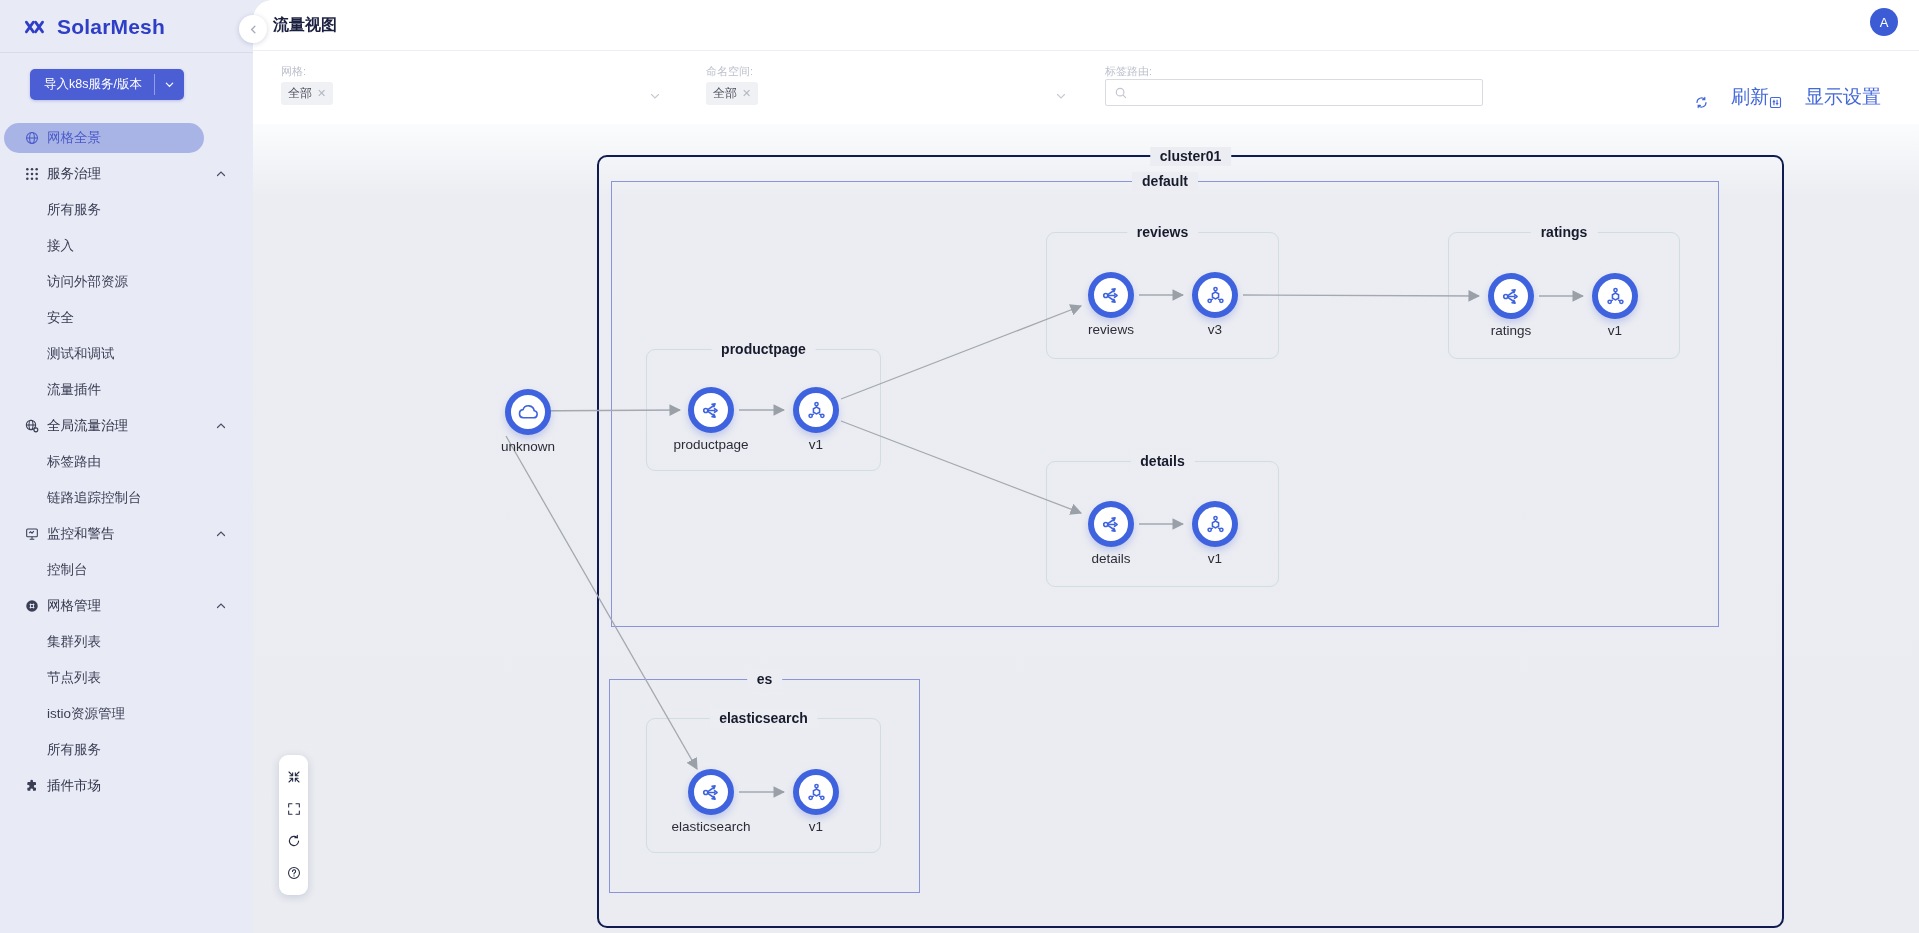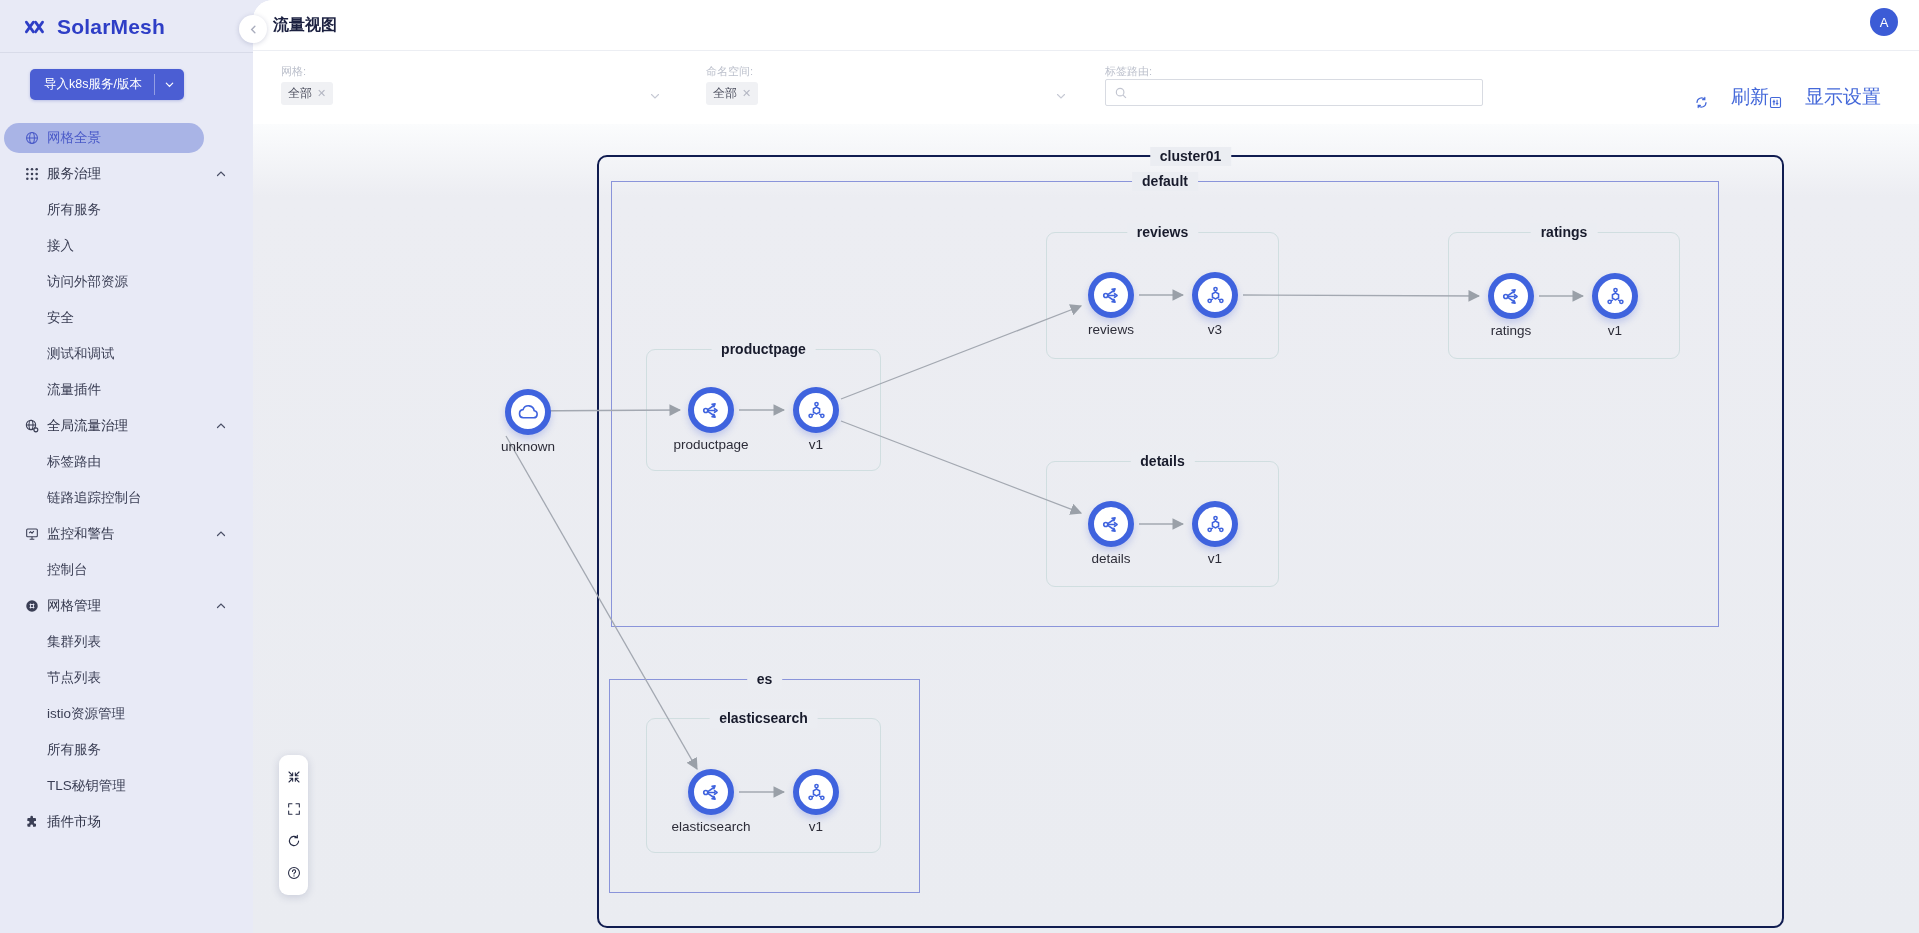--- a/index.html
+++ b/index.html
@@ -213,23 +213,20 @@
         <span class="mi-label">集群列表</span>
       </div>
       <div class="menu-item sub">
         <span class="mi-label">节点列表</span>
       </div>
       <div class="menu-item sub">
         <span class="mi-label">istio资源管理</span>
       </div>
       <div class="menu-item sub">
         <span class="mi-label">所有服务</span>
-      </div>
-      <div class="menu-item sub">
-        <span class="mi-label">TLS秘钥管理</span>
       </div>
       <div class="menu-item top">
         <span class="mi-icon"><svg viewBox="0 0 24 24" fill="currentColor">
             <path d="M9.5 4.7a2 2 0 0 1 4 0V6h3A1.5 1.5 0 0 1 18 7.5v3h-1.3a2 2 0 0 0 0 4H18v3a1.5 1.5 0 0 1-1.5 1.5h-3v-1.3a2 2 0 0 0-4 0V19h-3A1.5 1.5 0 0 1 5 17.5v-3h1.3a2 2 0 0 0 0-4H5v-3A1.5 1.5 0 0 1 6.5 6h3z"></path>
           </svg></span>
         <span class="mi-label">插件市场</span>
       </div>
     </div>
 </div>
 

